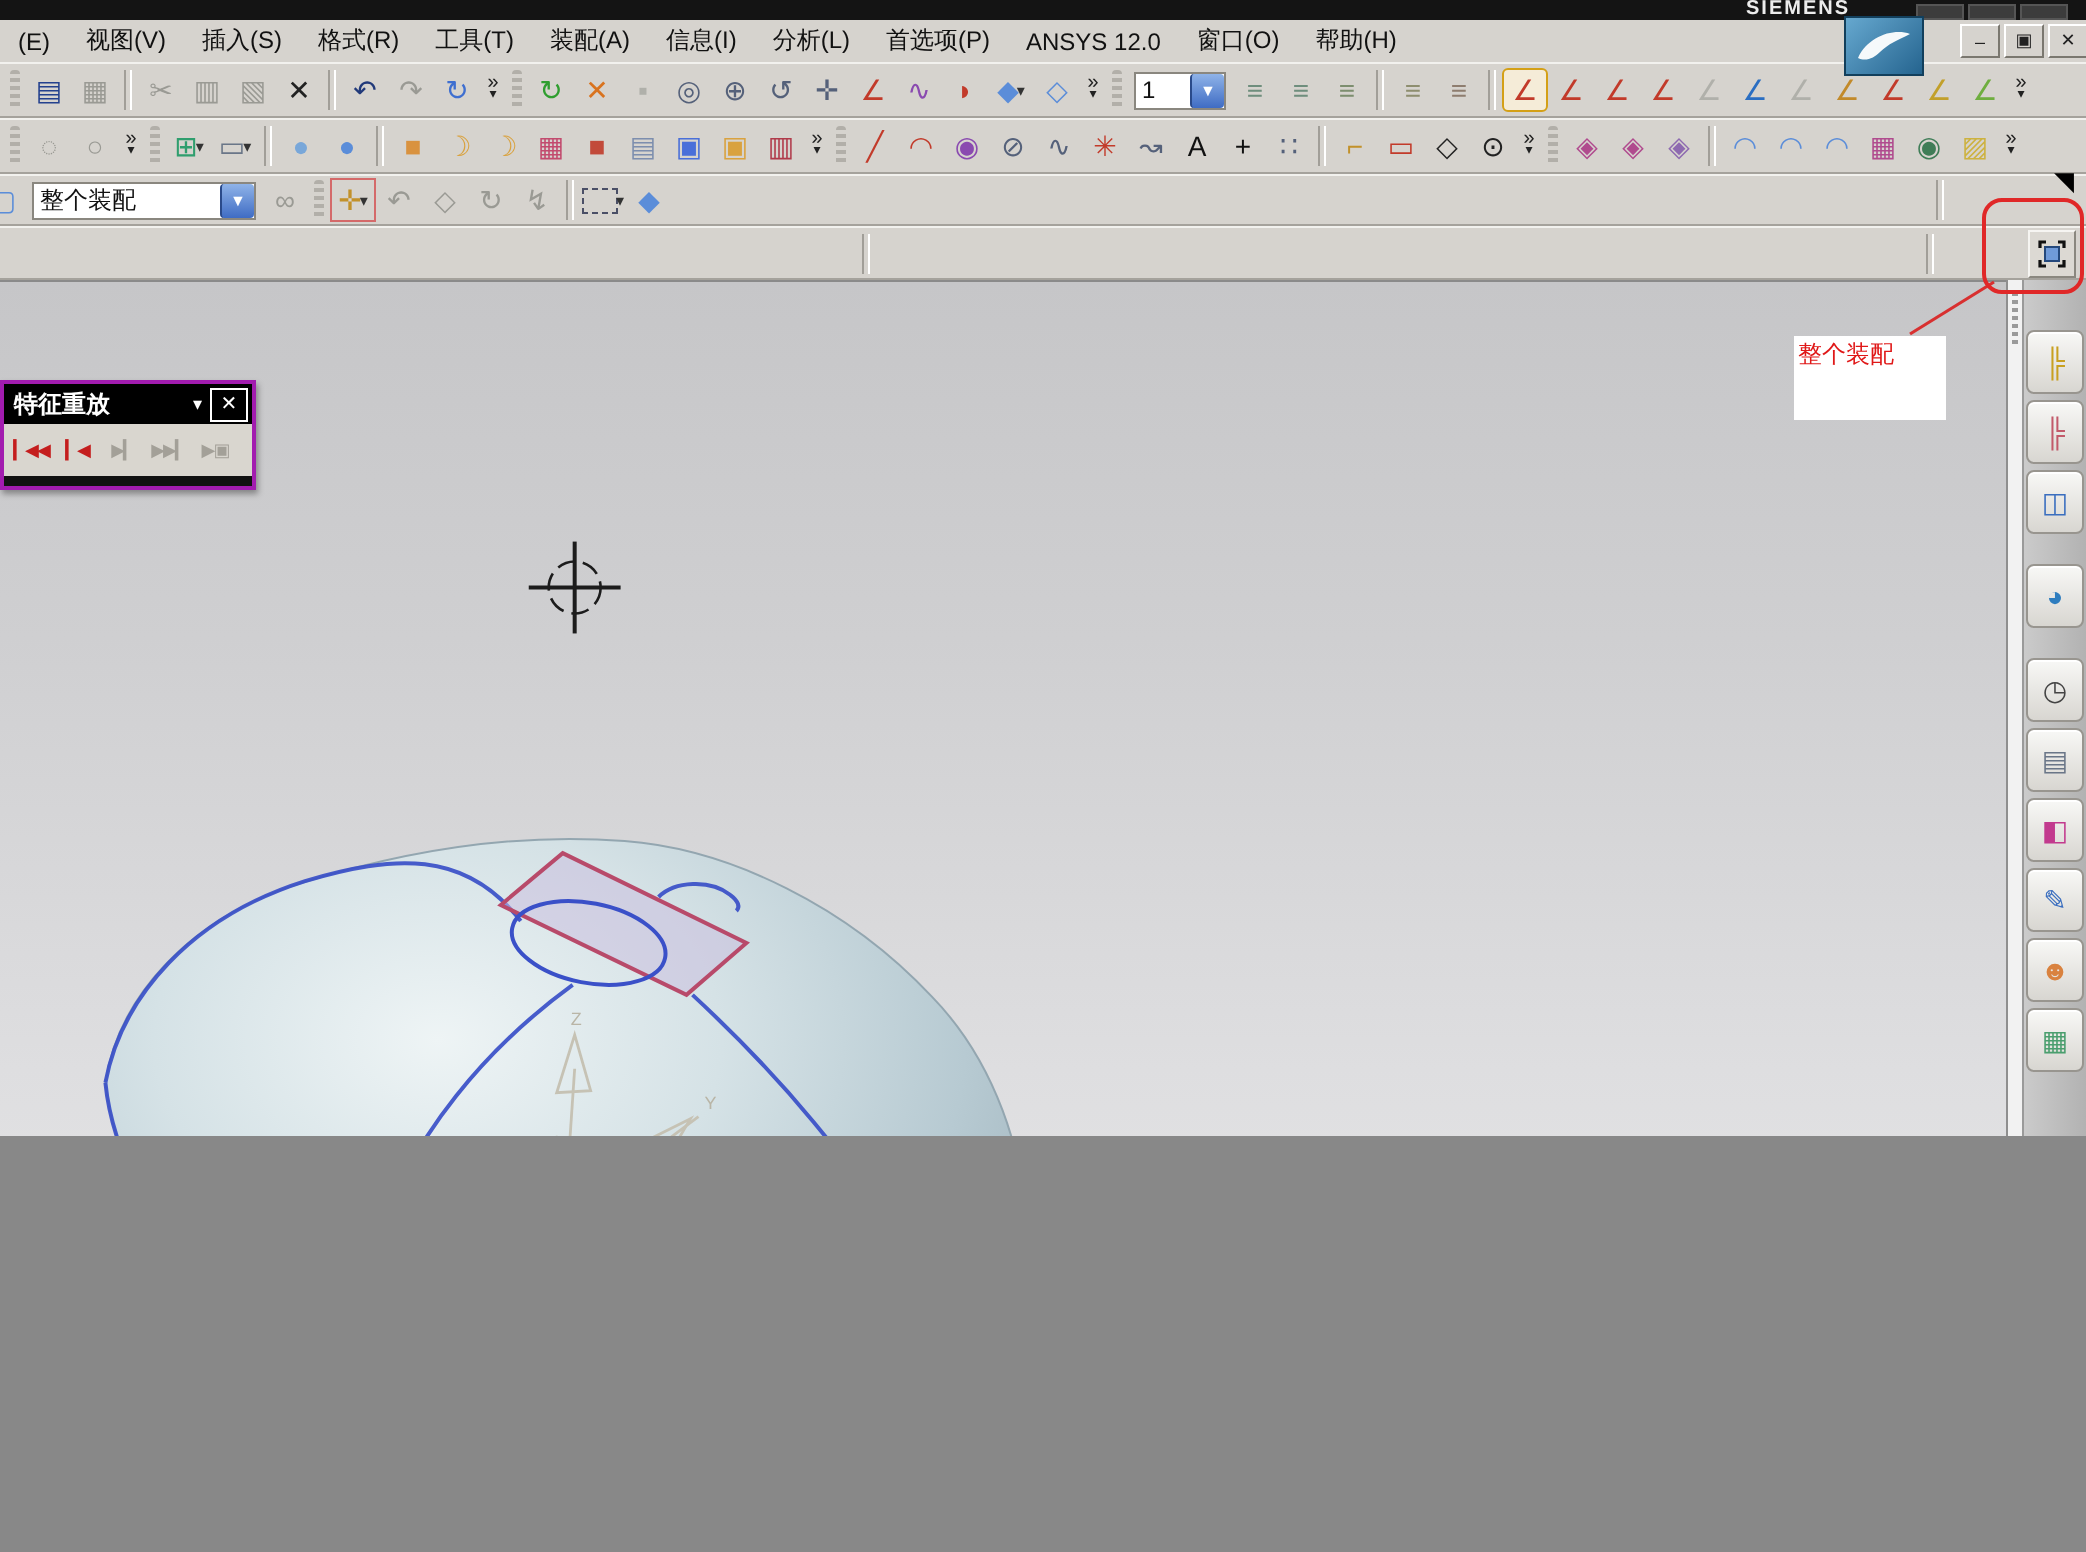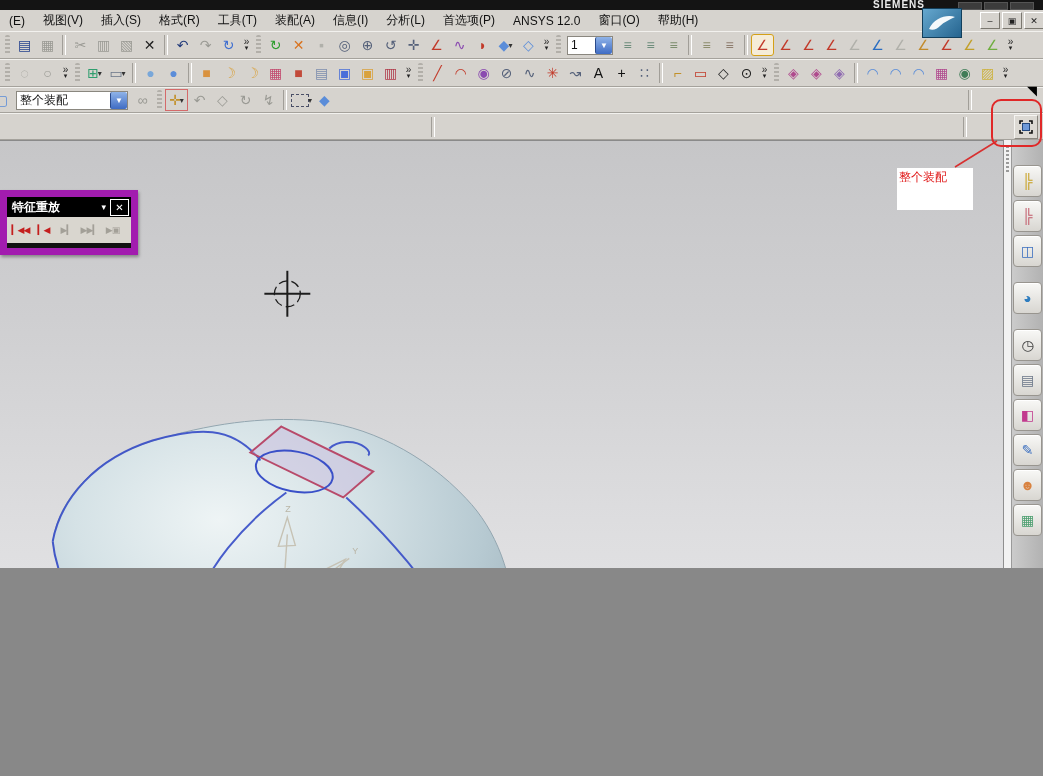--- a/index.html
+++ b/index.html
@@ -55,21 +55,21 @@
             border-left:1px solid #8f8f8f;border-right:1px solid #9a9a9a;box-sizing:border-box;}
   .splitter::before{content:"";position:absolute;left:2px;top:6px;width:3px;height:26px;
             background:repeating-linear-gradient(180deg,#9a9a9a 0 2px,transparent 2px 4px);}
   .resbar{position:absolute;left:1012px;top:140px;width:31px;height:636px;
           background:linear-gradient(90deg,#cbcbcb,#b2b2b2);padding-top:22px;box-sizing:border-box;}
   .resbtn{width:27px;height:30px;margin:3px auto 0;border:1px solid #98958f;border-radius:4px;
           background:linear-gradient(#f8f8f6,#d8d6d1);box-shadow:inset 0 1px #fff;
           display:flex;align-items:center;justify-content:center;font-size:14px;cursor:default;}
   .resbtn.gap{margin-top:15px;}
   
-  .palette{position:absolute;left:0;top:190px;width:124px;z-index:6;border:7px solid #a21caf;
+  .palette{position:absolute;left:0;top:190px;width:124px;z-index:6;border:2px solid #a21caf;
            box-shadow:1px 2px 3px rgba(0,0,0,.35);background:#d9d6cf;}
   .pal-title{height:20px;background:#000;color:#fff;display:flex;align-items:center;font-size:12px;font-weight:bold;}
   .pal-title .t{flex:1;padding-left:5px;white-space:nowrap;}
   .pal-dd{font-size:9px;padding:0 4px;color:#fff;}
   .pal-close{width:17px;height:15px;border:1px solid #fff;background:#000;color:#fff;font-size:10px;font-weight:bold;
              display:flex;align-items:center;justify-content:center;margin-right:2px;}
   .pal-row{height:26px;display:flex;align-items:center;padding:0 2px;background:#d9d6cf;}
   .rpbtn{width:23px;height:20px;display:flex;align-items:center;justify-content:center;
          font-size:9px;letter-spacing:-1px;cursor:default;}
   .pal-foot{height:5px;background:#111;}

